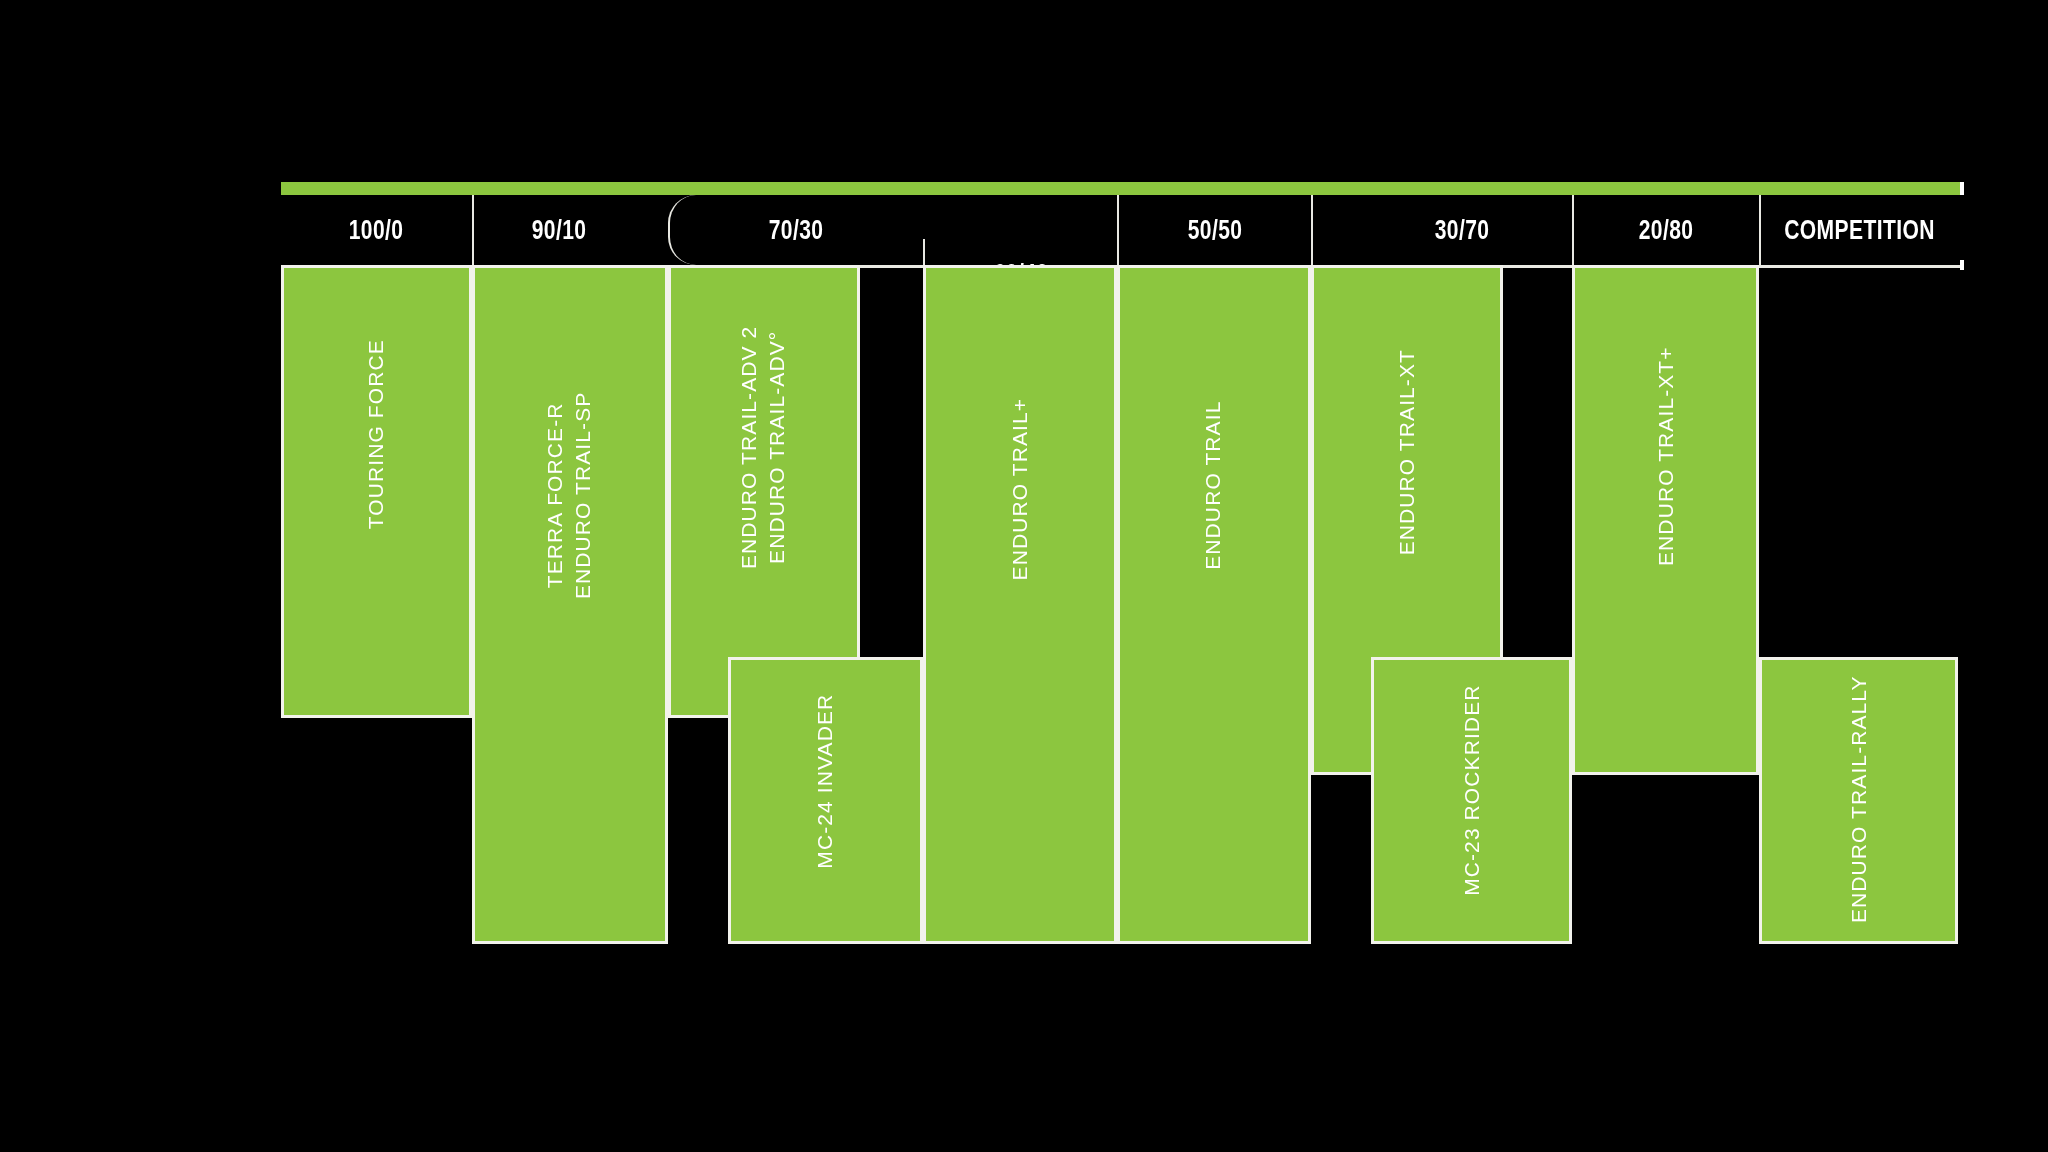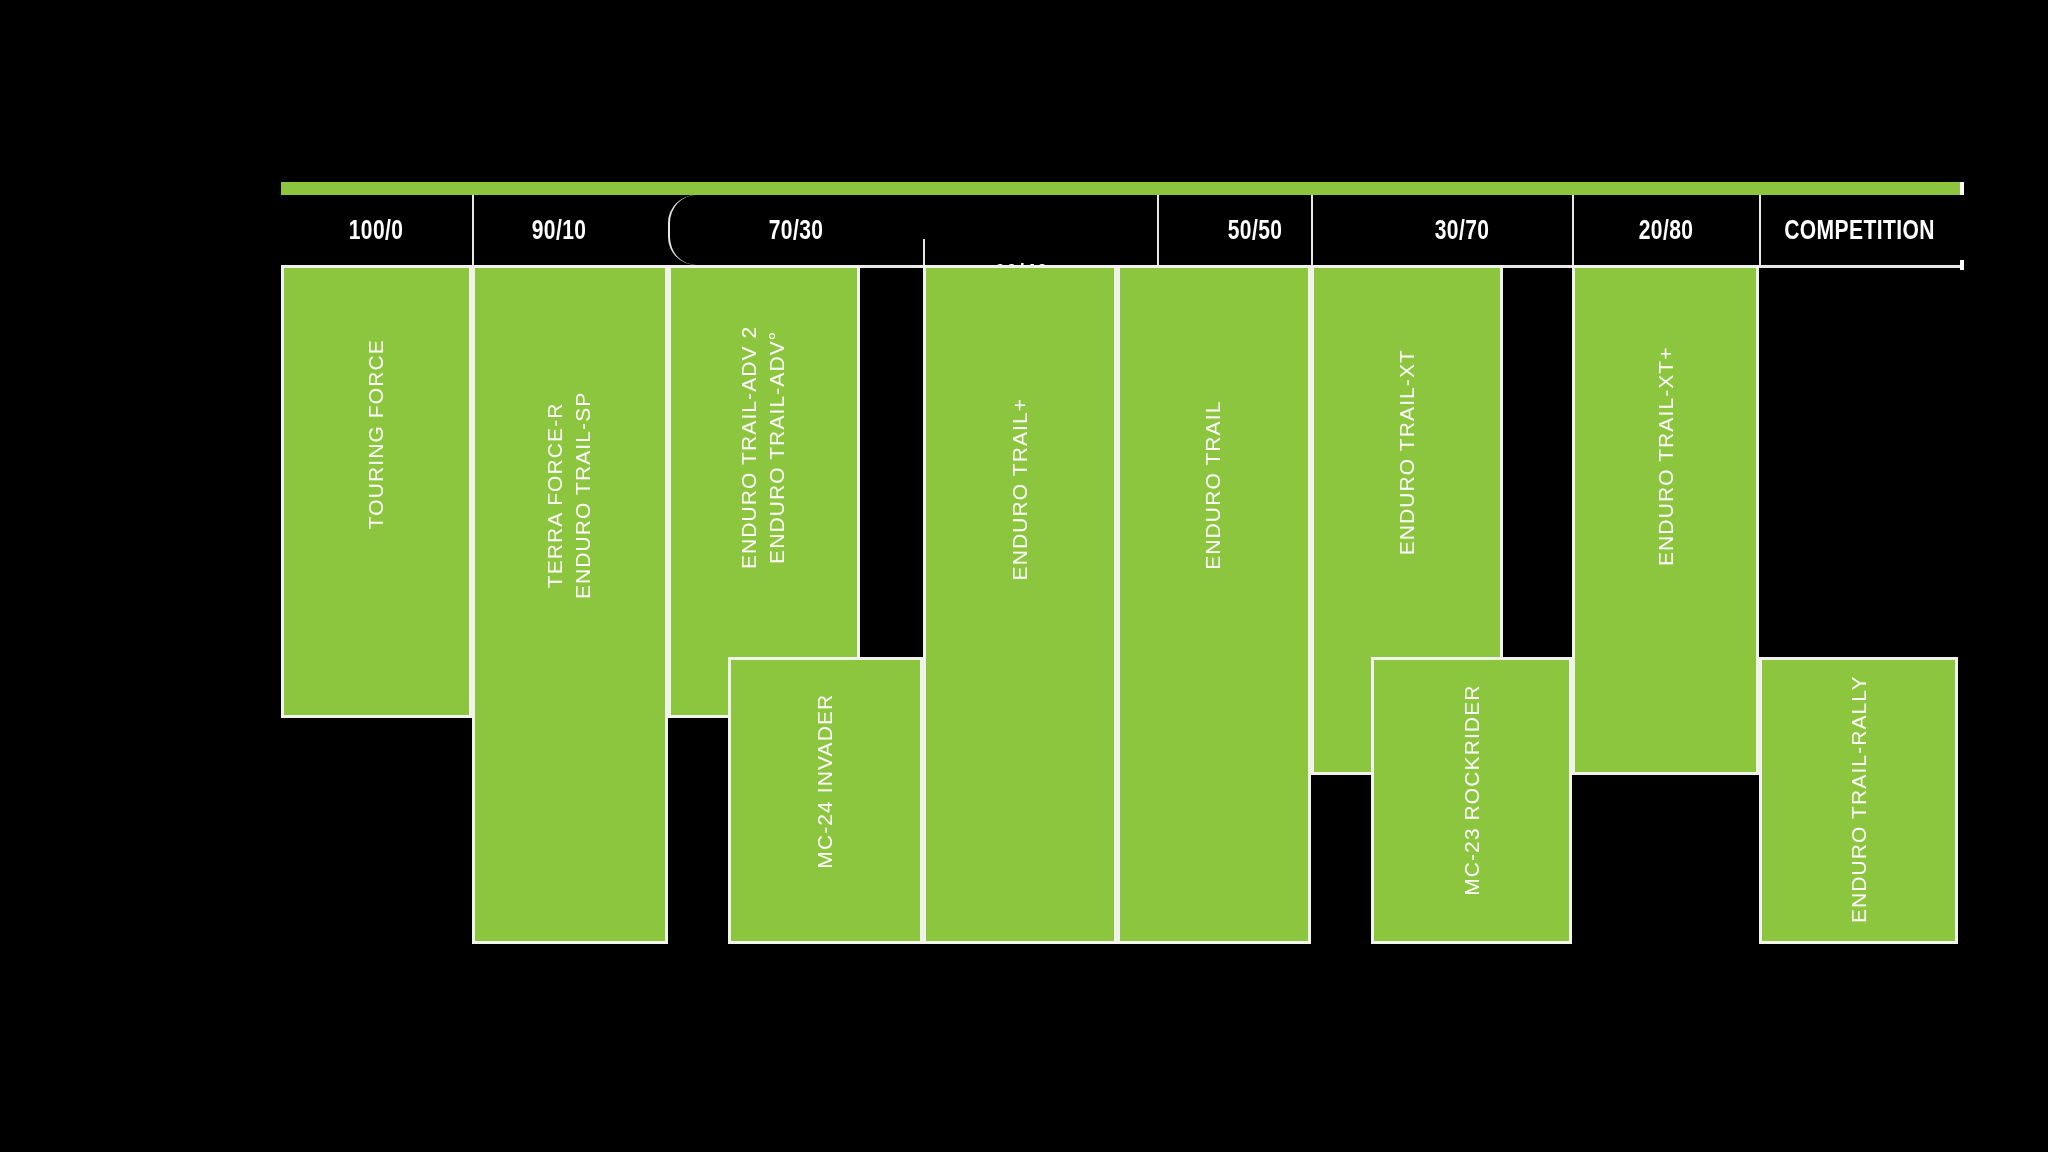--- a/index.html
+++ b/index.html
@@ -108,21 +108,21 @@
       </div>
       <div class="hdr-cell" style="left: 191px; width: 172px;">
         <span>90/10</span>
       </div>
       <div class="hdr-cell" style="left: 387px; width: 255px; border-radius: 28px;">
         <span>70/30</span>
       </div>
       <div class="hdr-cell" style="left: 642px; width: 194px; margin-top: 44px;">
         <span>60/40</span>
       </div>
-      <div class="hdr-cell" style="left: 836px; width: 194px; margin-left: 40px;">
+      <div class="hdr-cell" style="left: 836px; width: 194px;">
         <span>50/50</span>
       </div>
       <div class="hdr-cell" style="left: 1030px; width: 301px;">
         <span>30/70</span>
       </div>
       <div class="hdr-cell" style="left: 1291px; width: 187px;">
         <span>20/80</span>
       </div>
       <div class="hdr-cell" style="left: 1478px; width: 199px; text-align: right;">
         <span>COMPETITION</span>

